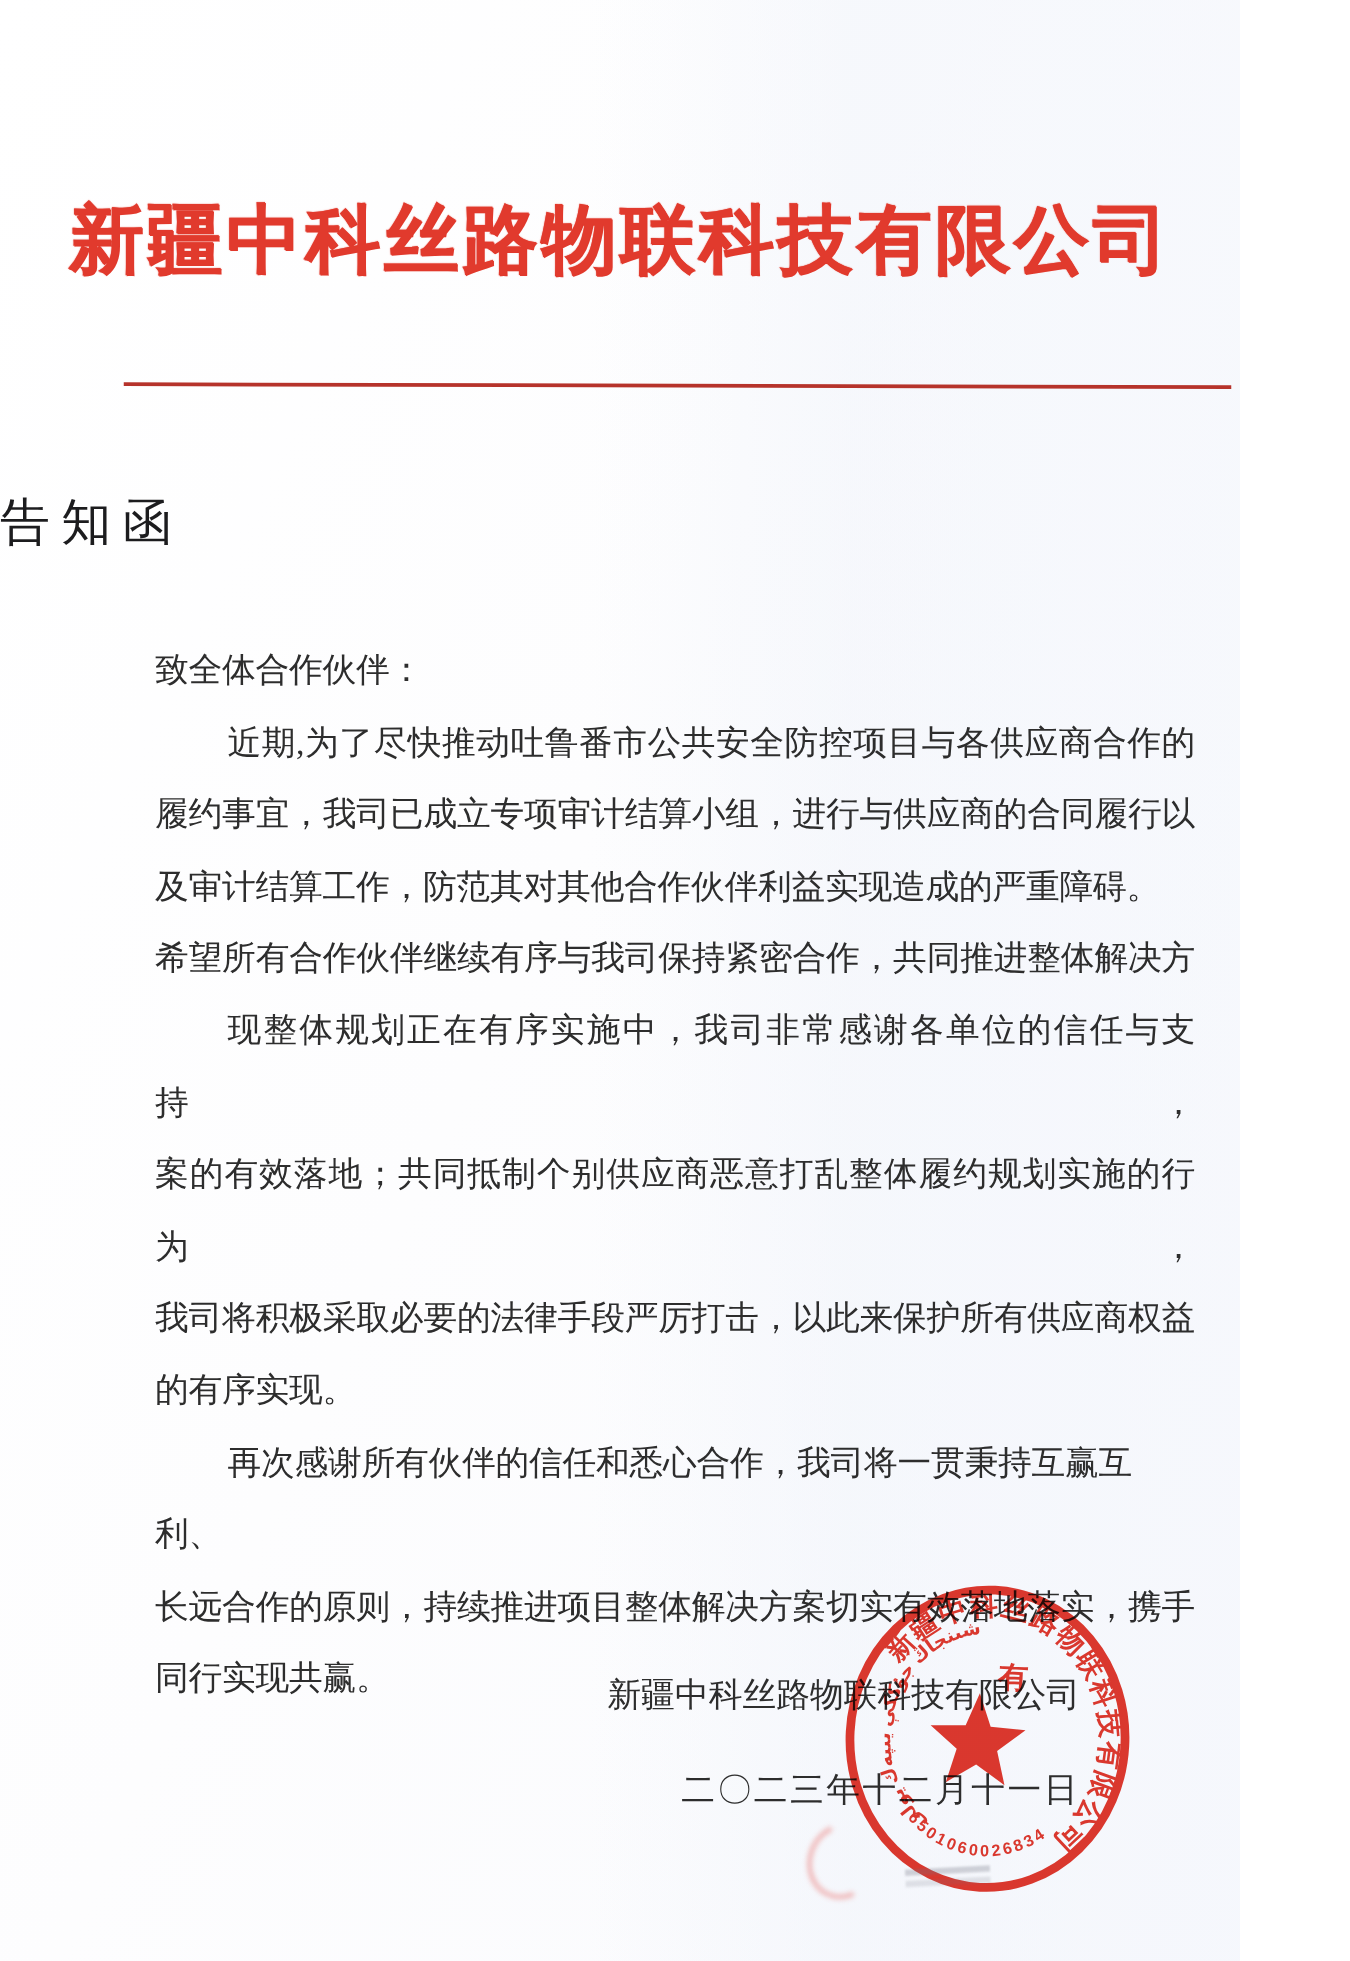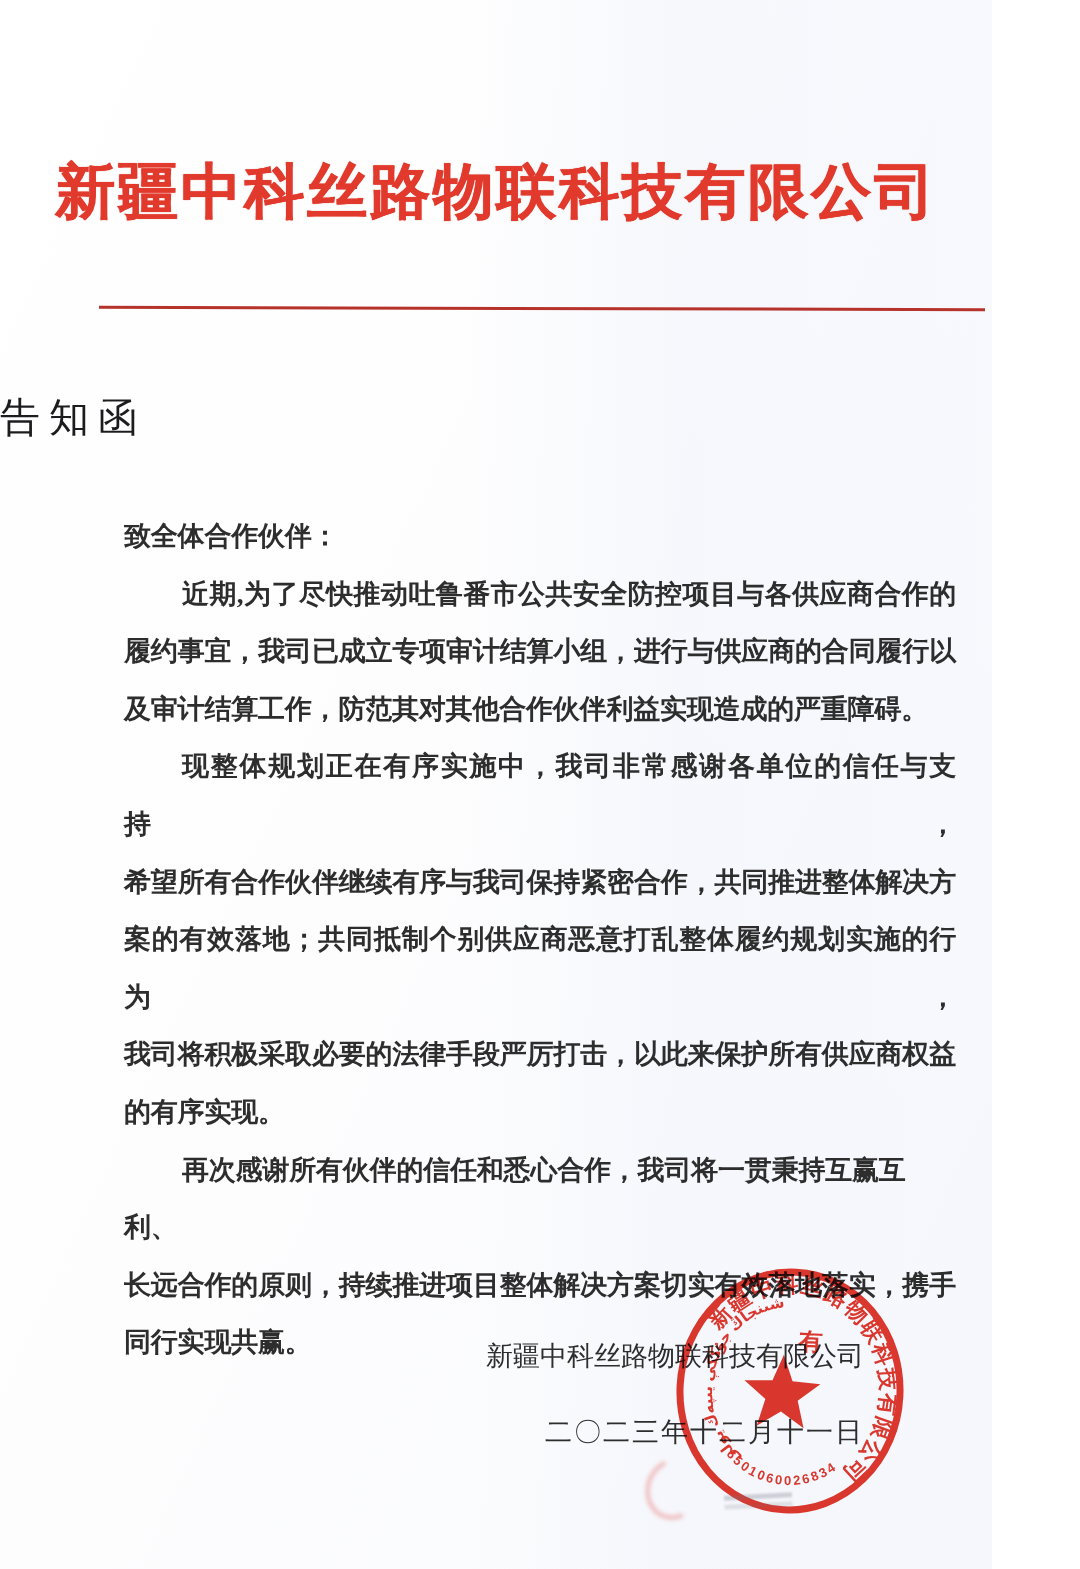--- a/index.html
+++ b/index.html
@@ -14,21 +14,21 @@
     position:absolute;top:152px;left:0;width:100%;text-align:center;
     font-family:"Liberation Sans","DejaVu Sans",sans-serif;
     font-weight:900;font-size:60px;letter-spacing:3px;color:#e13a2d;
     text-shadow:0 0 1px #e13a2d,.7px .4px 0 #e13a2d;
   }
   .divider{position:absolute;top:307px;left:99px;width:886px;height:3px;
     background:#b6332b;transform:rotate(.15deg);}
   .doc-title{position:absolute;top:390px;left:0;width:100%;text-align:left;
     font-size:40px;letter-spacing:9px;color:#1c1c1e;}
   .body-text{position:absolute;top:508px;left:124px;width:832px;font-size:27px;
-    letter-spacing:-.2px;color:#2d2d2d;font-weight:bold;}
+    letter-spacing:-.2px;color:#2d2d2d;}
   .line{line-height:57.6px;min-height:57.6px;}
   .j{text-align:justify;text-align-last:justify;}
   .indent{text-indent:58px;}
   .sig{position:absolute;top:1340px;right:128px;text-align:right;font-size:27px;color:#2d2d2d;}
   .sig .sig-company{line-height:32px;}
   .sig .sig-date{line-height:32px;margin-top:44px;letter-spacing:2px;}
   .seal{position:absolute;left:656px;top:1252px;width:268px;height:278px;
     mix-blend-mode:multiply;opacity:.93;transform:rotate(3deg);}
   .seal text{font-family:"Liberation Sans","DejaVu Sans",sans-serif;font-weight:bold;}
   .smear{position:absolute;left:646px;top:1458px;width:48px;height:54px;
@@ -52,22 +52,22 @@
 
   <div class="doc-title">告知函</div>
 
   <div class="body-text">
     <div class="line">致全体合作伙伴：</div>
 
     <div class="line indent j">近期,为了尽快推动吐鲁番市公共安全防控项目与各供应商合作的</div>
     <div class="line j">履约事宜，我司已成立专项审计结算小组，进行与供应商的合同履行以</div>
     <div class="line">及审计结算工作，防范其对其他合作伙伴利益实现造成的严重障碍。</div>
 
+    <div class="line j">希望所有合作伙伴继续有序与我司保持紧密合作，共同推进整体解决方</div>
     <div class="line indent j">现整体规划正在有序实施中，我司非常感谢各单位的信任与支持，</div>
-    <div class="line j">希望所有合作伙伴继续有序与我司保持紧密合作，共同推进整体解决方</div>
     <div class="line j">案的有效落地；共同抵制个别供应商恶意打乱整体履约规划实施的行为，</div>
     <div class="line j">我司将积极采取必要的法律手段严厉打击，以此来保护所有供应商权益</div>
     <div class="line">的有序实现。</div>
 
     <div class="line indent">再次感谢所有伙伴的信任和悉心合作，我司将一贯秉持互赢互利、</div>
     <div class="line j">长远合作的原则，持续推进项目整体解决方案切实有效落地落实，携手</div>
     <div class="line">同行实现共赢。</div>
   </div>
 
   <div class="sig">

